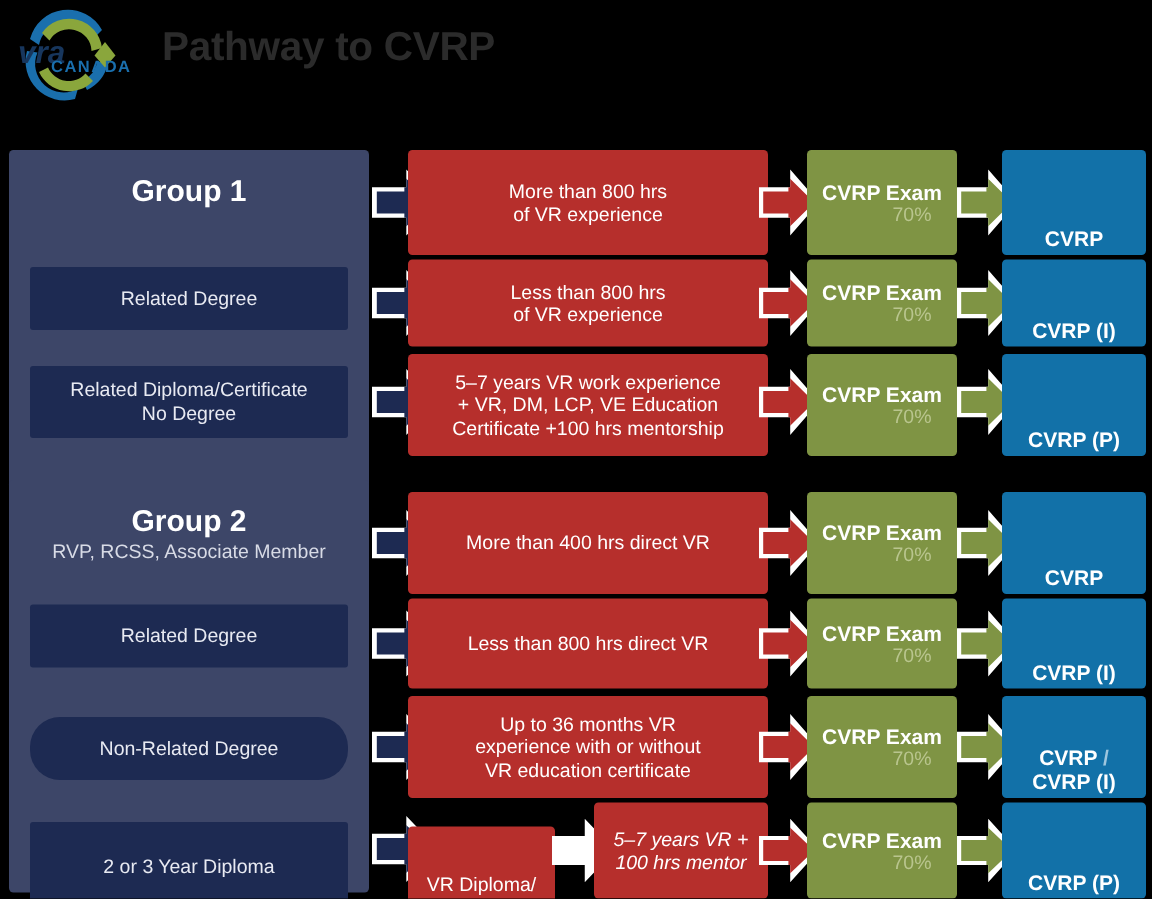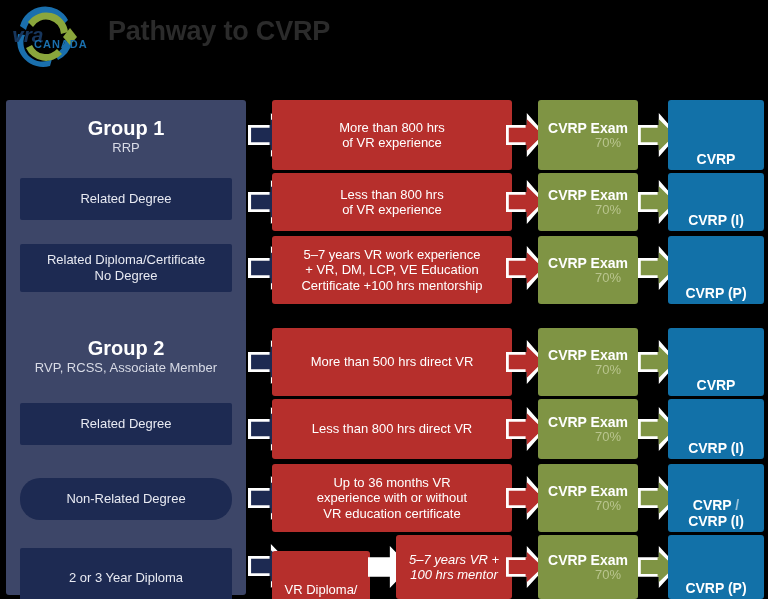--- a/index.html
+++ b/index.html
@@ -111,21 +111,20 @@
         <path d="M64 24 L71 33 L64 41 L57 33 Z" fill="#8aa63c"></path>
         <text x="6" y="38" font-family="Liberation Sans, sans-serif" font-size="21" font-weight="bold" fill="#17365d" font-style="italic">vra</text>
         <text x="28" y="44" font-family="Liberation Sans, sans-serif" font-size="11" font-weight="bold" fill="#1a6fad" letter-spacing="1">CANADA</text>
       </svg>
     </div>
     <div class="page-title">Pathway to CVRP</div>
   </div>
 
   <div class="group-panel" id="g1-panel" style="top:100px; height:254px;">
     <div class="group-title" style="margin-top:17px;">Group 1</div>
-    <div class="group-sub">RRP</div>
     <div class="group-box" style="top:78px; height:42px;">
       <span>Related Degree</span>
     </div>
     <div class="group-box" style="top:144px; height:48px;">
       <span>Related Diploma/Certificate<br>No Degree</span>
     </div>
   </div>
 
   <div class="group-panel" id="g2-panel" style="top:320px; height:275px;">
     <div class="group-title" style="margin-top:17px;">Group 2</div>
@@ -198,21 +197,21 @@
       <div class="inner green"></div>
     </div>
   <div class="box blue" style="left:668px; top:236px; width:96px; height:68px;">
     <span>CVRP (P)</span>
   </div>
 
   <div class="arrow white-outline" style="left:248px; top:339px; width:44px; height:46px;">
       <div class="inner navy"></div>
     </div>
   <div class="box red" style="left:272px; top:328px; width:240px; height:68px;">
-    <span>More than 500 hrs direct VR</span>
+    <span>More than 400 hrs direct VR</span>
   </div>
   <div class="arrow white-outline" style="left:506px; top:339px; width:40px; height:46px;">
       <div class="inner red"></div>
     </div>
   <div class="box green" style="left:538px; top:328px; width:100px; height:68px;">
     <span class="exam-label">CVRP Exam</span>
     <span class="exam-pct">70%</span>
   </div>
   <div class="arrow white-outline" style="left:638px; top:339px; width:40px; height:46px;">
       <div class="inner green"></div>

